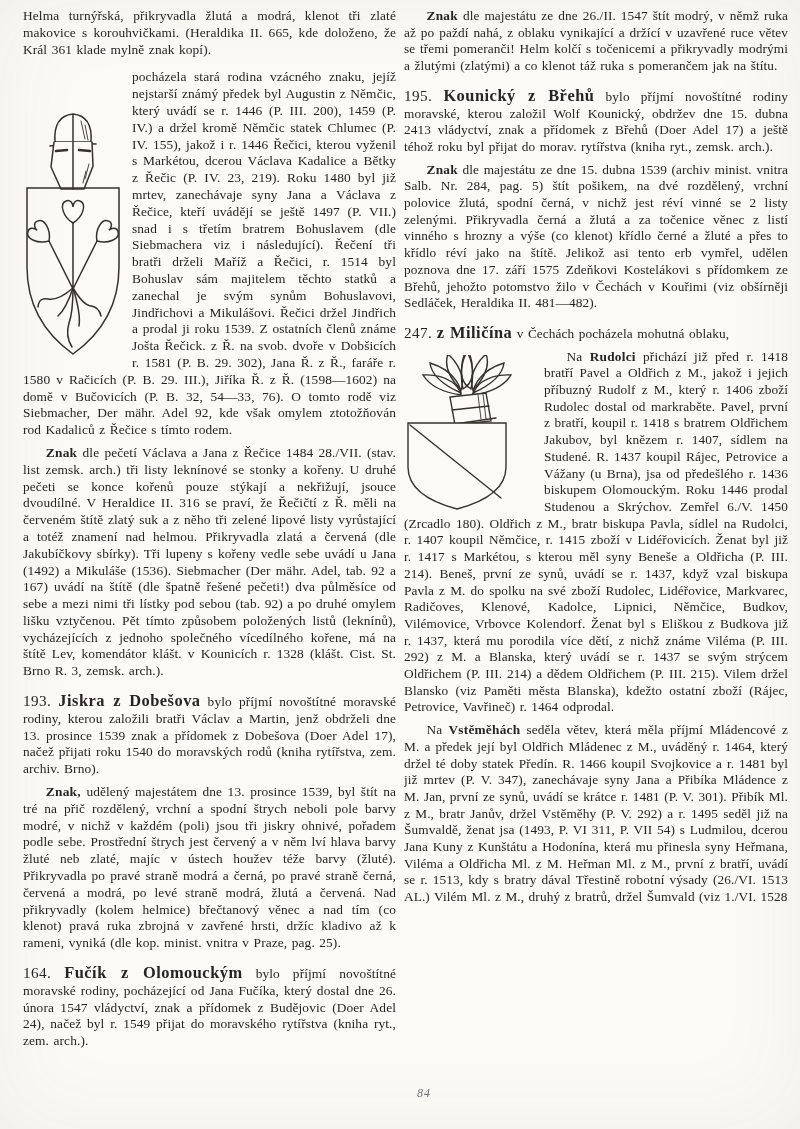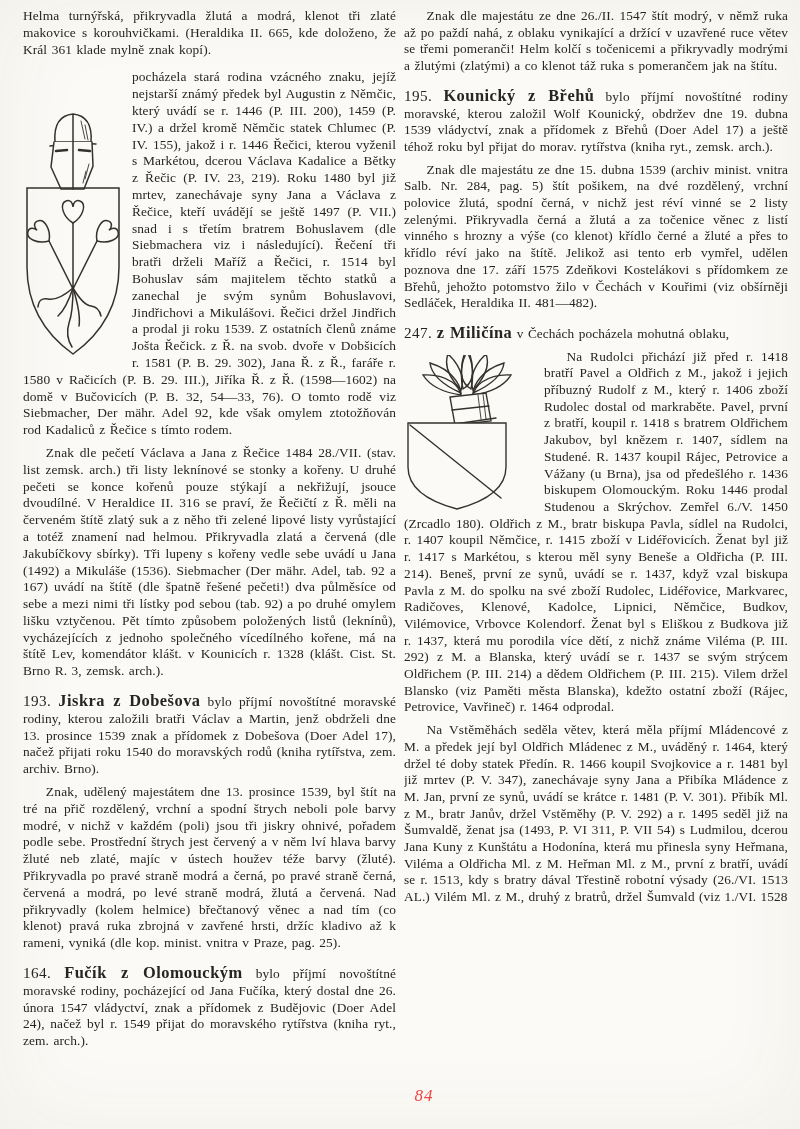--- a/index.html
+++ b/index.html
@@ -14,33 +14,33 @@
   .col-left{left:23px;width:373px;height:1074px;overflow:hidden;}
   .col-right{left:404px;width:384px;height:1086px;overflow:hidden;}
   .para{
     margin:0 0 6px 0;text-align:justify;
     font-size:13.4px;line-height:16.8px;letter-spacing:.1px;
     word-spacing:1px;
   }
   .col-right .para{font-size:13.3px;line-height:16.7px;}
   .cont{margin-bottom:11px;}
   .ind{text-indent:1.7em;}
-  .para b{font-weight:400;letter-spacing:.25px;}
+  .para b{font-weight:700;letter-spacing:.25px;}
   .head192{margin:13px 0 3px 0;white-space:nowrap;text-align:left;}
   .head-para{margin-top:13px;}
   .enum{font-size:15.2px;letter-spacing:.4px;}
   .ename{font-weight:700;font-size:16.4px;letter-spacing:.5px;}
   .paren{font-size:13px;}
   .figwrap{float:left;}
   .f192{width:102px;margin:0 7px 2px 0;padding-top:40px;}
   .f196{width:132px;margin:2px 8px 2px 0;padding-top:4px;}
   .figwrap svg{display:block;}
   .pageno{
     position:absolute;left:424px;top:1086px;transform:translateX(-50%);
-    font-style:italic;font-size:17px;color:#ef4444;letter-spacing:1px;
+    font-style:italic;font-size:12px;color:#737373;letter-spacing:1px;
   }
 </style>
 </head>
 <body>
 
 <div class="page">
 
   <div class="col col-left">
 
     <p class="para cont">Helma turnýřská, přikryvadla žlutá a modrá, klenot tři zlaté makovice s korouhvičkami. (Heraldika II. 665, kde doloženo, že Král 361 klade mylně znak kopí).</p>
@@ -89,21 +89,21 @@
 
     <p class="para head-para"><span class="enum">164.</span>
       <span class="ename">Fučík z Olomouckým</span><span> bylo příjmí novoštítné moravské rodiny, pocházející od Jana Fučíka, který dostal dne 26. února 1547 vládyctví, znak a přídomek z Budějovic (Doer Adel 24), načež byl r. 1549 přijat do moravského rytířstva (kniha ryt., zem. arch.).</span></p>
   </div>
 
   <div class="col col-right">
 
     <p class="para ind"><b>Znak</b><span> dle majestátu ze dne 26./II. 1547 štít modrý, v němž ruka až po paždí nahá, z oblaku vynikající a držící v uzavřené ruce větev se třemi pomeranči! Helm kolčí s točenicemi a přikryvadly modrými a žlutými (zlatými) a co klenot táž ruka s pomerančem jak na štítu.</span></p>
 
     <p class="para head-para"><span class="enum">195.</span>
-      <span class="ename">Kounický z Břehů</span><span> bylo příjmí novoštítné rodiny moravské, kterou založil Wolf Kounický, obdržev dne 19. dubna 1539 vládyctví, znak a přídomek z Břehů (Doer Adel 17) a ještě téhož roku byl přijat do morav. rytířstva (kniha ryt., zemsk. arch.).</span></p>
+      <span class="ename">Kounický z Břehů</span><span> bylo příjmí novoštítné rodiny moravské, kterou založil Wolf Kounický, obdržev dne 15. dubna 2413 vládyctví, znak a přídomek z Břehů (Doer Adel 17) a ještě téhož roku byl přijat do morav. rytířstva (kniha ryt., zemsk. arch.).</span></p>
 
     <p class="para ind"><b>Znak</b><span> dle majestátu ze dne 15. dubna 1539 (archiv minist. vnitra Salb. Nr. 284, pag. 5) štít pošikem, na dvé rozdělený, vrchní polovice žlutá, spodní černá, v nichž jest réví vinné se 2 listy zelenými. Přikryvadla černá a žlutá a za točenice věnec z listí vinného s hrozny a výše (co klenot) křídlo černé a žluté a přes to křídlo réví jako na štítě. Jelikož asi tento erb vymřel, udělen poznova dne 17. září 1575 Zdeňkovi Kostelákovi s přídomkem ze Břehů, jehožto potomstvo žilo v Čechách v Kouřimi (viz obšírněji Sedláček, Heraldika II. 481—482).</span></p>
 
     <div class="flow">
       <p class="para head-para"><span class="enum">247.</span>
         <span class="ename">z Miličína</span><span> v Čechách pocházela mohutná oblaku,</span></p>
 
       <div class="figwrap f196">
         <svg width="126" height="158" viewBox="0 0 126 158" stroke="#35322d" stroke-width="1.4" fill="none" stroke-linecap="round">
           <defs>

